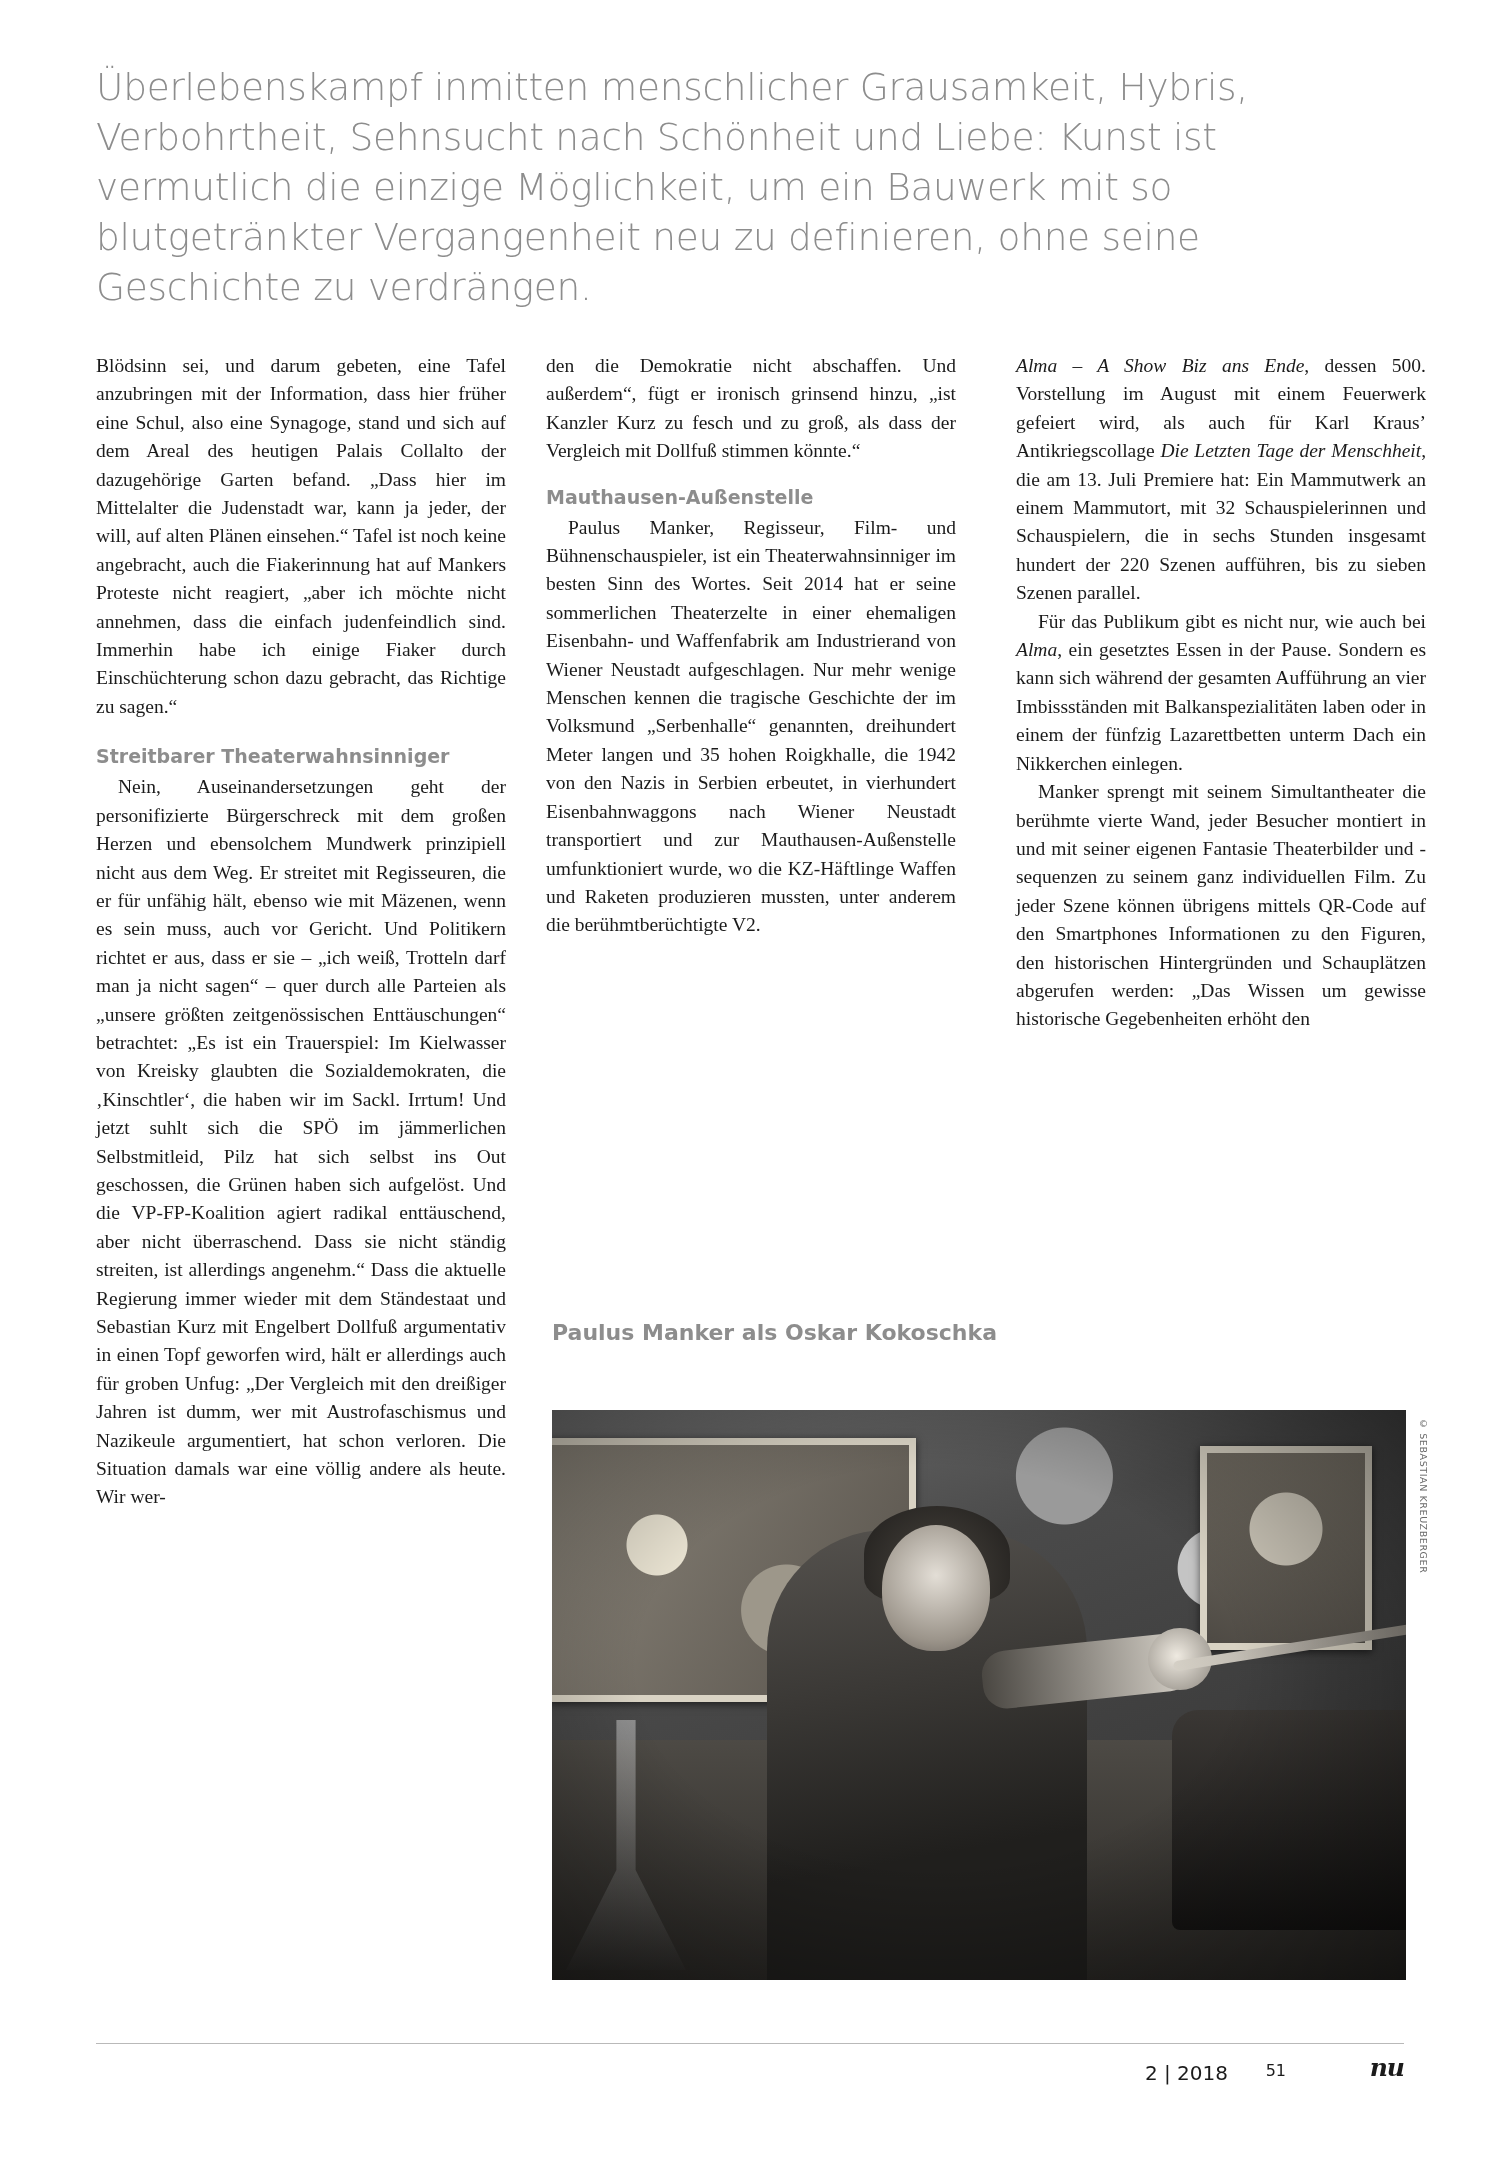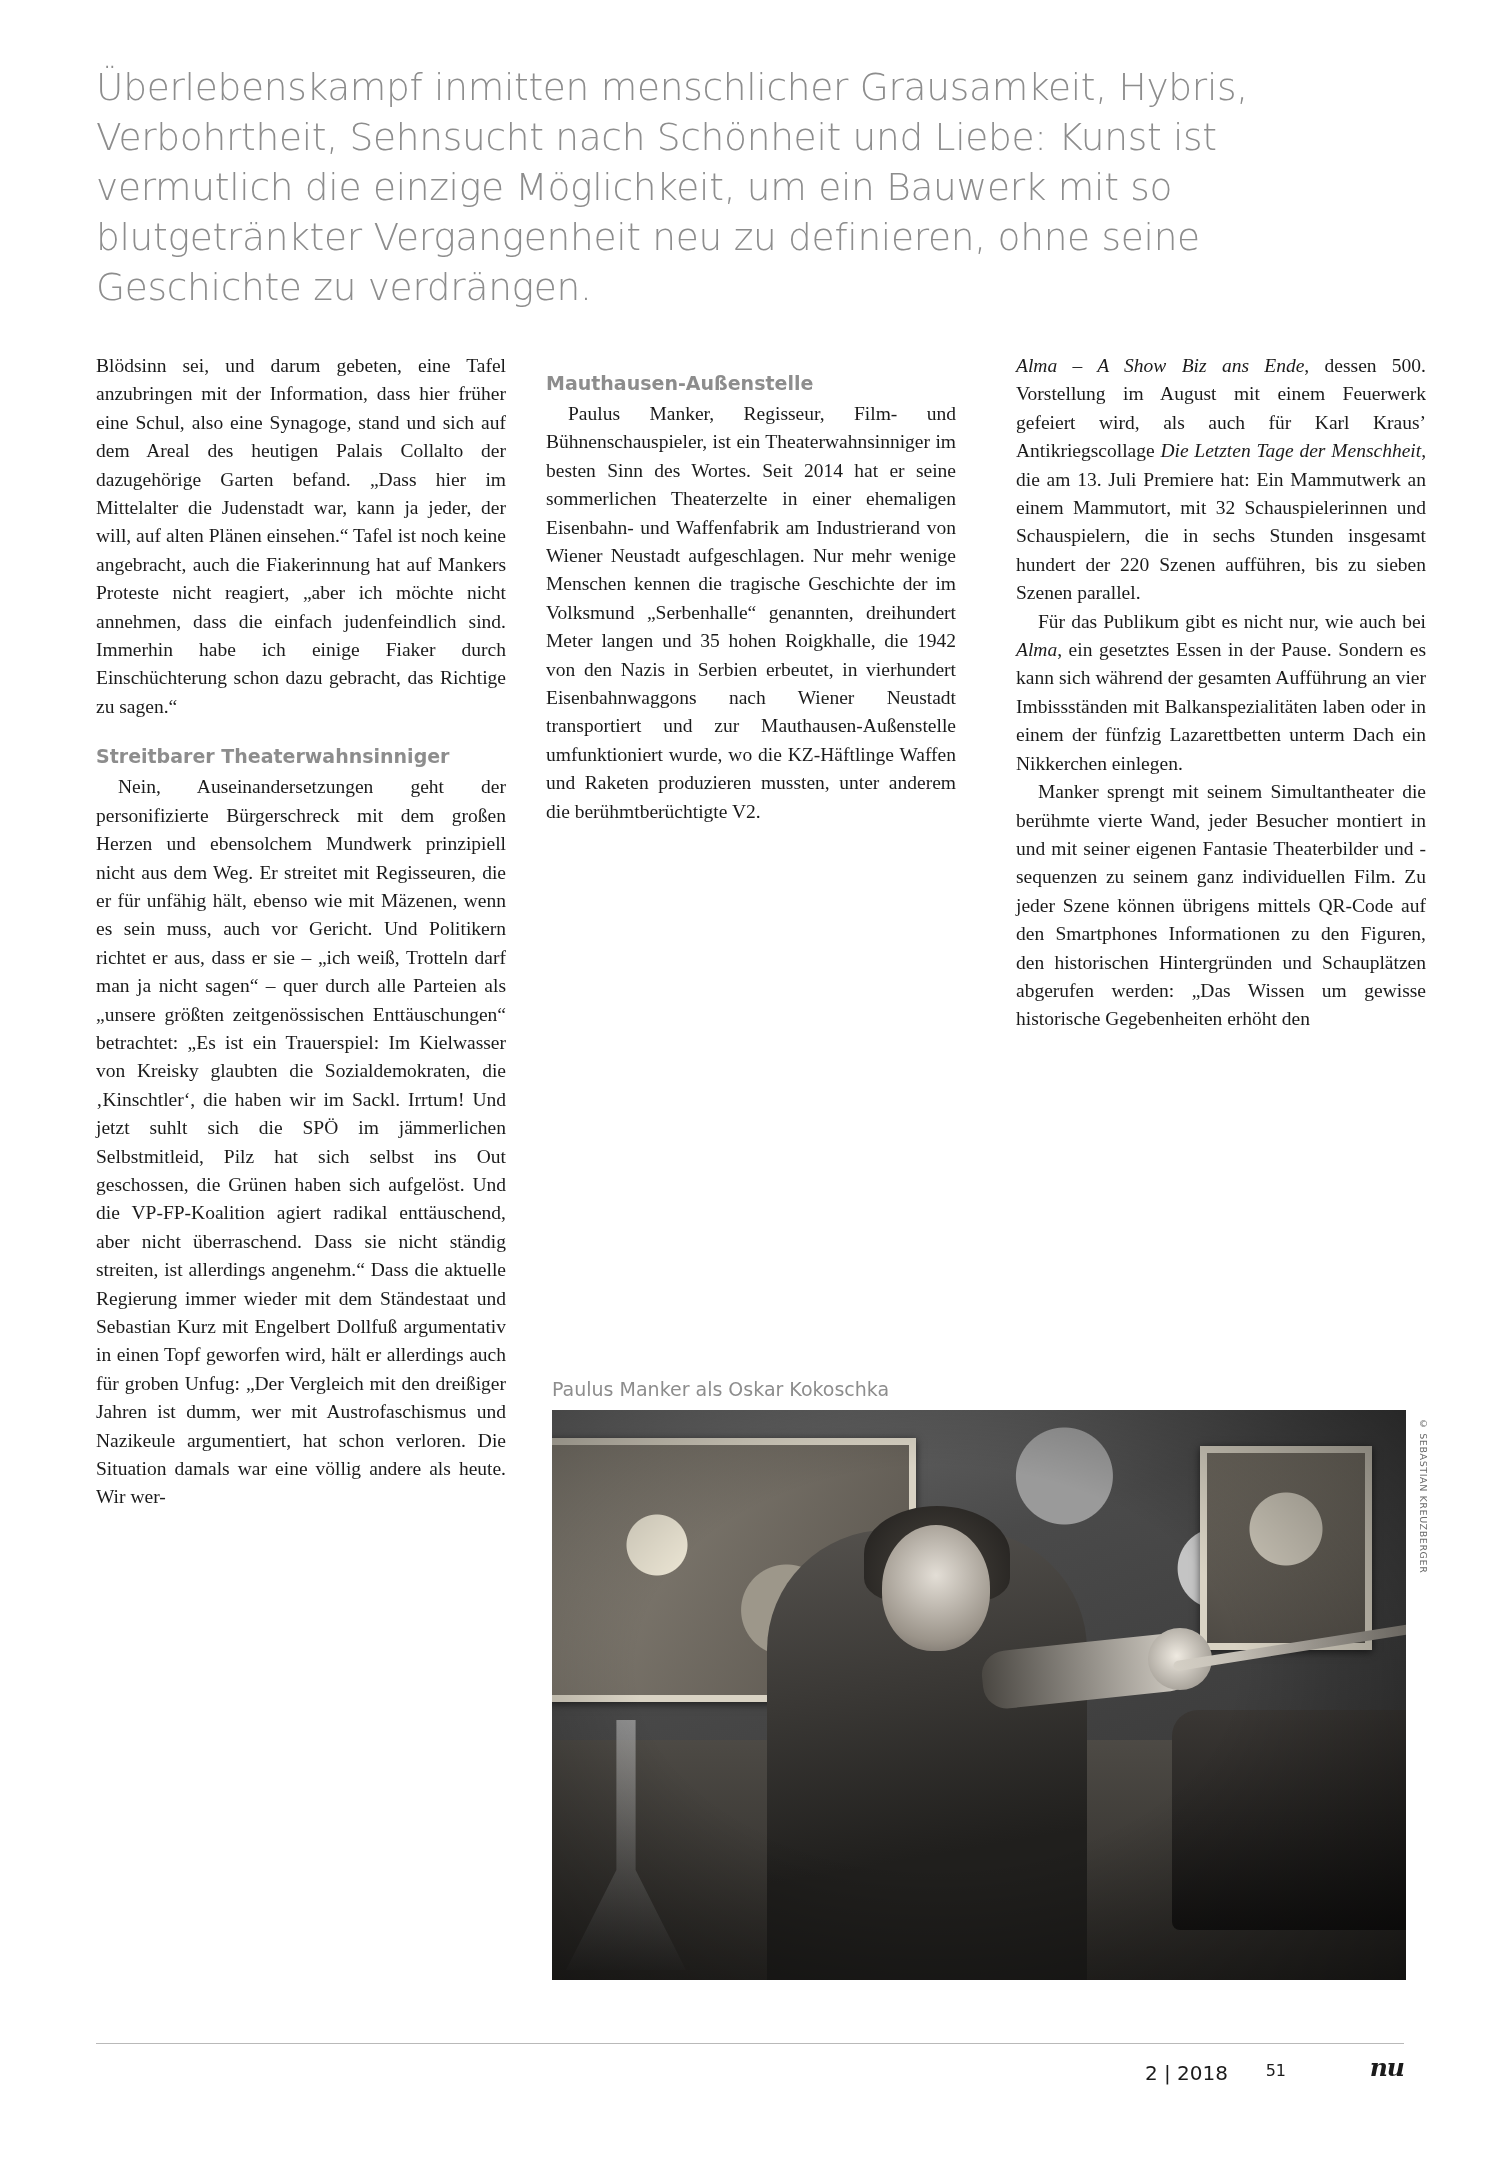--- a/index.html
+++ b/index.html
@@ -75,25 +75,25 @@
     text-indent: 0 !important;
   }
   .subhead.first { margin-top: 22px !important; }
 
   .col i, .col em { font-style: italic; }
 
   
   .photo-caption {
     position: absolute;
     left: 552px;
-    top: 1378px;
+    top: 1320px;
     width: 760px;
     font-family: "DejaVu Sans", sans-serif;
-    font-weight: normal;
-    font-size: 19px;
+    font-weight: bold;
+    font-size: 22px;
     color: #8d8d8d;
   }
   .photo {
     position: absolute;
     left: 552px;
     top: 1410px;
     width: 854px;
     height: 570px;
     background: #2e2e2e;
     overflow: hidden;
@@ -238,20 +238,21 @@
 
   <div class="columns">
 
     <div class="col col1">
       <p>Blödsinn sei, und darum gebeten, eine Tafel anzubringen mit der Information, dass hier früher eine Schul, also eine Synagoge, stand und sich auf dem Areal des heutigen Palais Collalto der dazugehörige Garten befand. „Dass hier im Mittelalter die Judenstadt war, kann ja jeder, der will, auf alten Plänen einsehen.“ Tafel ist noch keine angebracht, auch die Fiakerinnung hat auf Mankers Proteste nicht reagiert, „aber ich möchte nicht annehmen, dass die einfach judenfeindlich sind. Immerhin habe ich einige Fiaker durch Einschüchterung schon dazu gebracht, das Richtige zu sagen.“</p>
       <p class="subhead first">Streitbarer Theaterwahnsinniger</p>
       <p>Nein, Auseinandersetzungen geht der personifizierte Bürgerschreck mit dem großen Herzen und ebensolchem Mundwerk prinzipiell nicht aus dem Weg. Er streitet mit Regisseuren, die er für unfähig hält, ebenso wie mit Mäzenen, wenn es sein muss, auch vor Gericht. Und Politikern richtet er aus, dass er sie – „ich weiß, Trotteln darf man ja nicht sagen“ – quer durch alle Parteien als „unsere größten zeitgenössischen Enttäuschungen“ betrachtet: „Es ist ein Trauerspiel: Im Kielwasser von Kreisky glaubten die Sozialdemokraten, die ‚Kinschtler‘, die haben wir im Sackl. Irrtum! Und jetzt suhlt sich die SPÖ im jämmerlichen Selbstmitleid, Pilz hat sich selbst ins Out geschossen, die Grünen haben sich aufgelöst. Und die VP-FP-Koalition agiert radikal enttäuschend, aber nicht überraschend. Dass sie nicht ständig streiten, ist allerdings angenehm.“ Dass die aktuelle Regierung immer wieder mit dem Ständestaat und Sebastian Kurz mit Engelbert Dollfuß argumentativ in einen Topf geworfen wird, hält er allerdings auch für groben Unfug: „Der Vergleich mit den dreißiger Jahren ist dumm, wer mit Austrofaschismus und Nazikeule argumentiert, hat schon verloren. Die Situation damals war eine völlig andere als heute. Wir wer-</p>
     </div>
 
     <div class="col col2">
+      <p>den die Demokratie nicht abschaffen. Und außerdem“, fügt er ironisch grinsend hinzu, „ist Kanzler Kurz zu fesch und zu groß, als dass der Vergleich mit Dollfuß stimmen könnte.“</p>
       <p class="subhead">Mauthausen-Außenstelle</p>
       <p>Paulus Manker, Regisseur, Film- und Bühnenschauspieler, ist ein Theaterwahnsinniger im besten Sinn des Wortes. Seit 2014 hat er seine sommerlichen Theaterzelte in einer ehemaligen Eisenbahn- und Waffenfabrik am Industrierand von Wiener Neustadt aufgeschlagen. Nur mehr wenige Menschen kennen die tragische Geschichte der im Volksmund „Serbenhalle“ genannten, dreihundert Meter langen und 35 hohen Roigkhalle, die 1942 von den Nazis in Serbien erbeutet, in vierhundert Eisenbahnwaggons nach Wiener Neustadt transportiert und zur Mauthausen-Außenstelle umfunktioniert wurde, wo die KZ-Häftlinge Waffen und Raketen produzieren mussten, unter anderem die berühmtberüchtigte V2.</p>
     </div>
 
     <div class="col col3">
       <p><i>Alma – A Show Biz ans Ende</i>, dessen 500. Vorstellung im August mit einem Feuerwerk gefeiert wird, als auch für Karl Kraus’ Antikriegscollage <i>Die Letzten Tage der Menschheit</i>, die am 13. Juli Premiere hat: Ein Mammutwerk an einem Mammutort, mit 32 Schauspielerinnen und Schauspielern, die in sechs Stunden insgesamt hundert der 220 Szenen aufführen, bis zu sieben Szenen parallel.</p>
       <p>Für das Publikum gibt es nicht nur, wie auch bei <i>Alma</i>, ein gesetztes Essen in der Pause. Sondern es kann sich während der gesamten Aufführung an vier Imbissständen mit Balkanspezialitäten laben oder in einem der fünfzig Lazarettbetten unterm Dach ein Nikkerchen einlegen.</p>
       <p>Manker sprengt mit seinem Simultantheater die berühmte vierte Wand, jeder Besucher montiert in und mit seiner eigenen Fantasie Theaterbilder und -sequenzen zu seinem ganz individuellen Film. Zu jeder Szene können übrigens mittels QR-Code auf den Smartphones Informationen zu den Figuren, den historischen Hintergründen und Schauplätzen abgerufen werden: „Das Wissen um gewisse historische Gegebenheiten erhöht den</p>
     </div>
 

